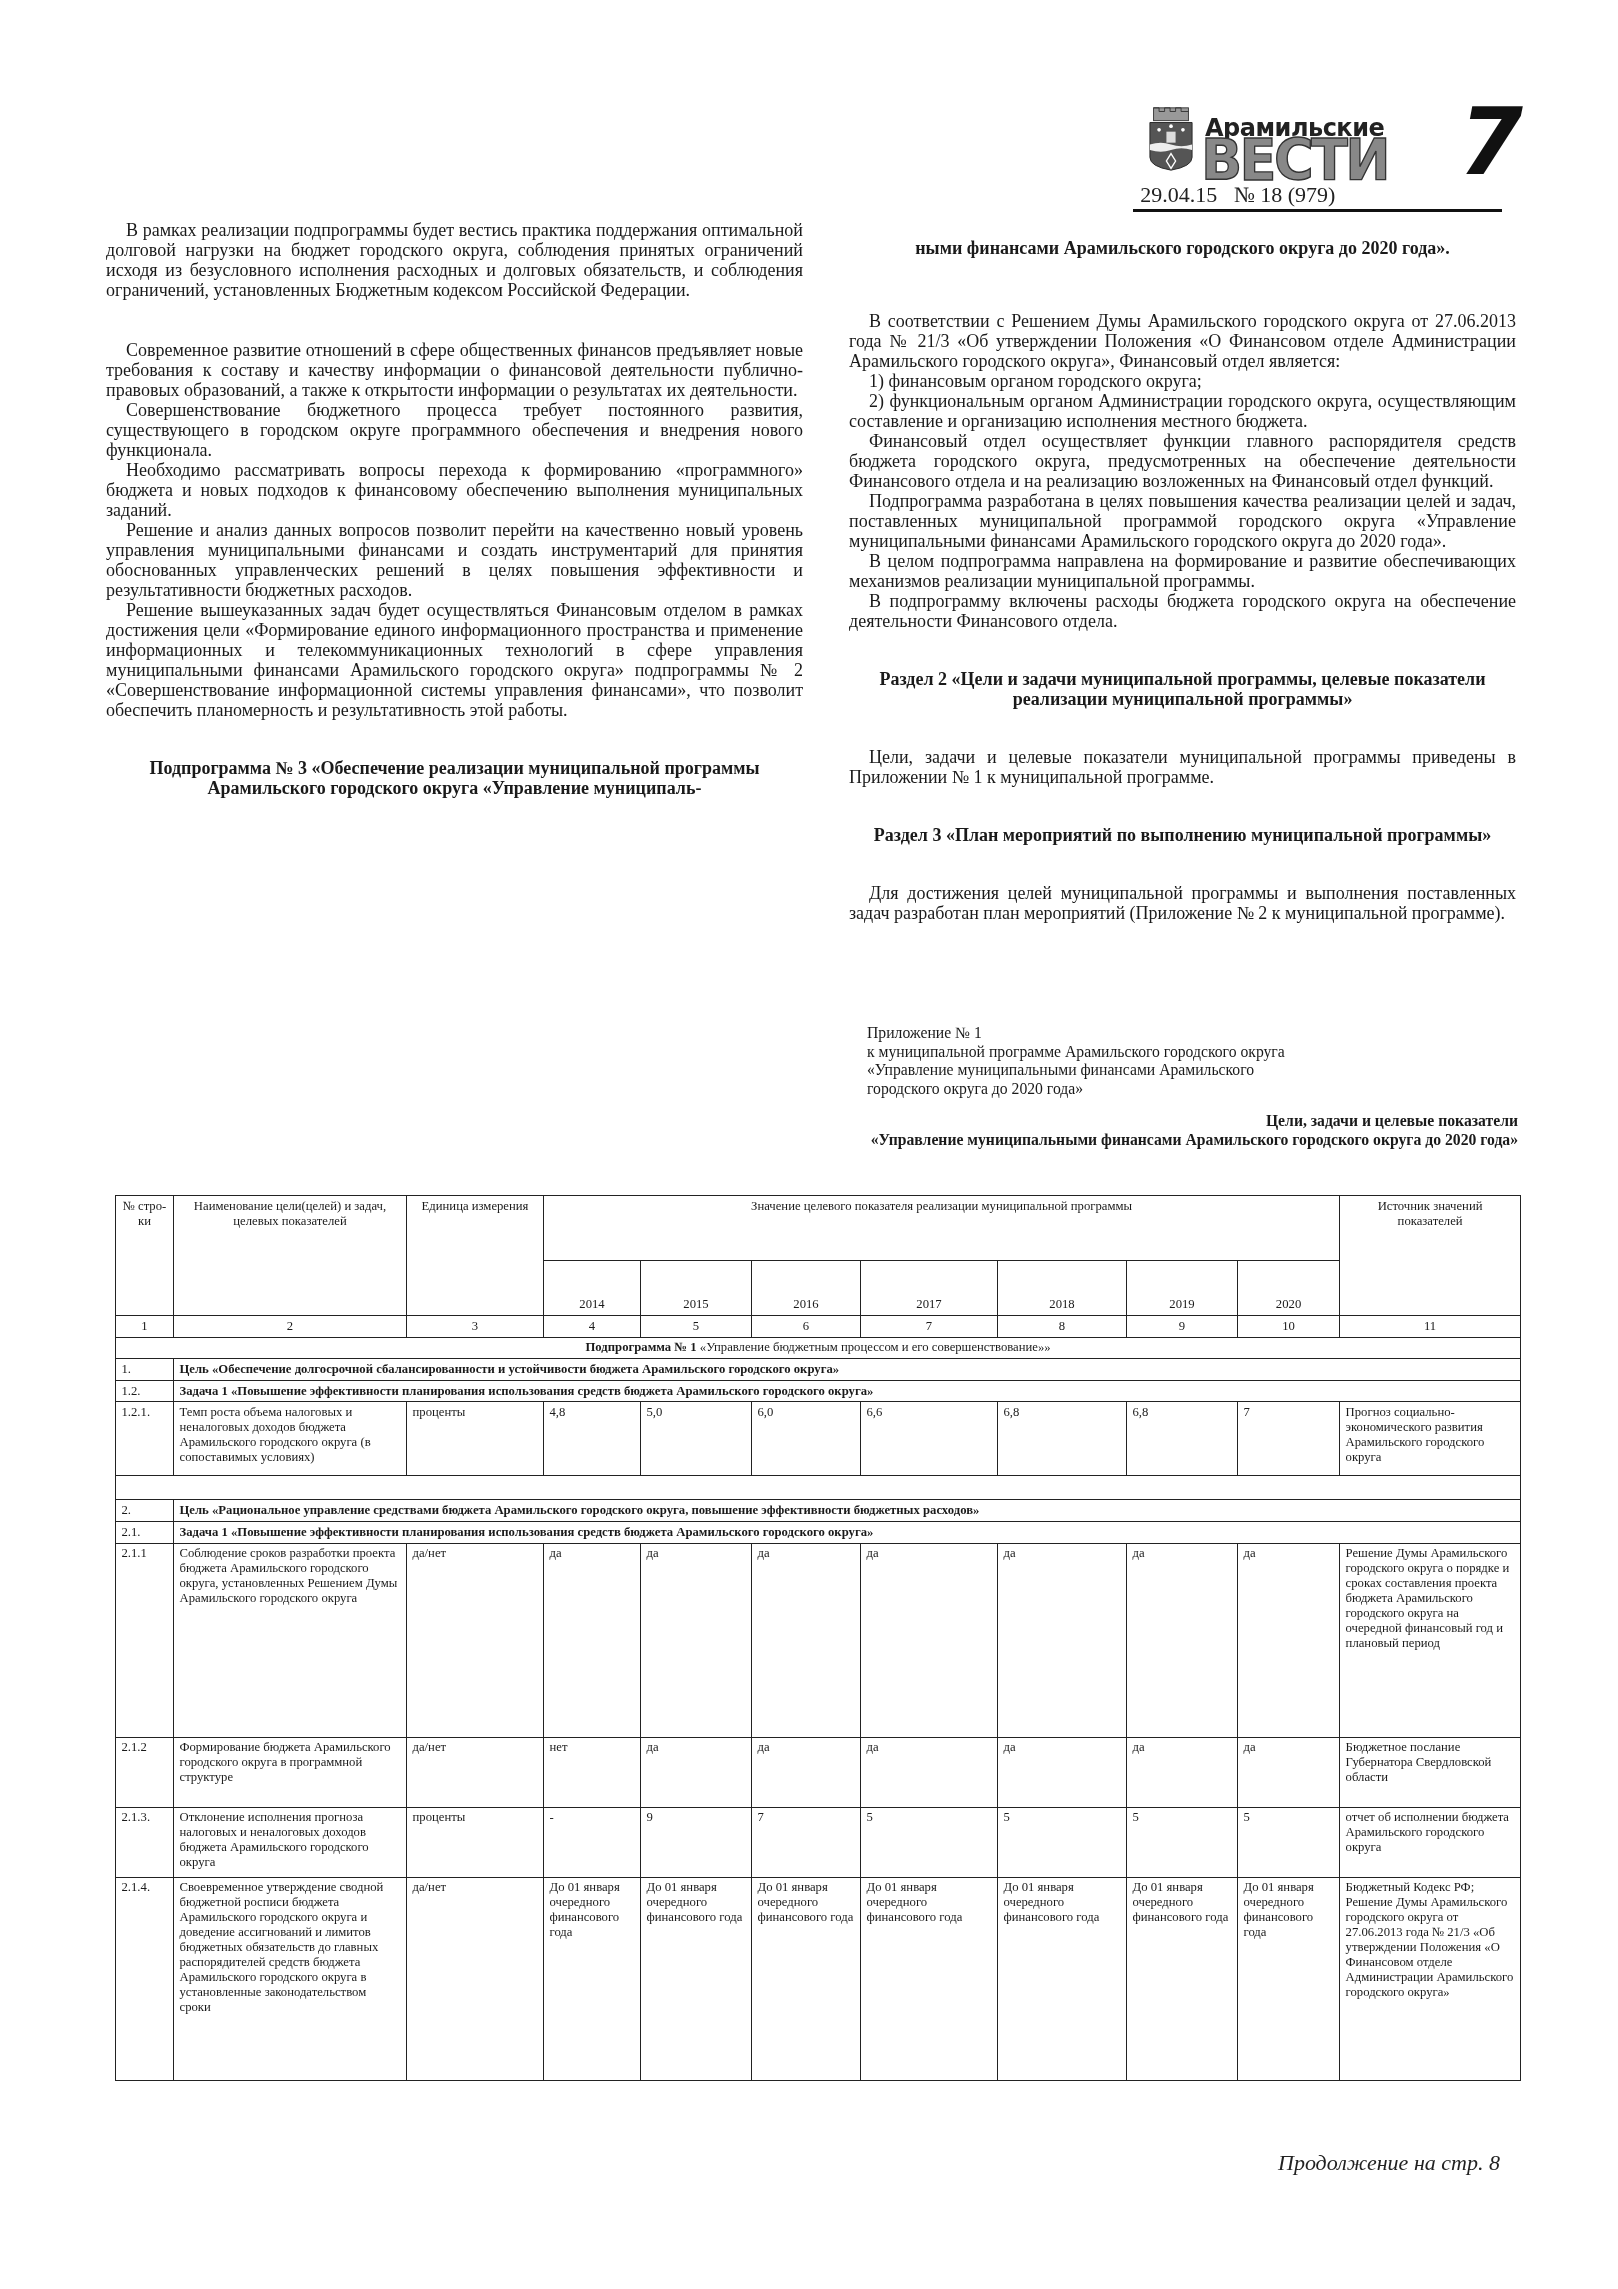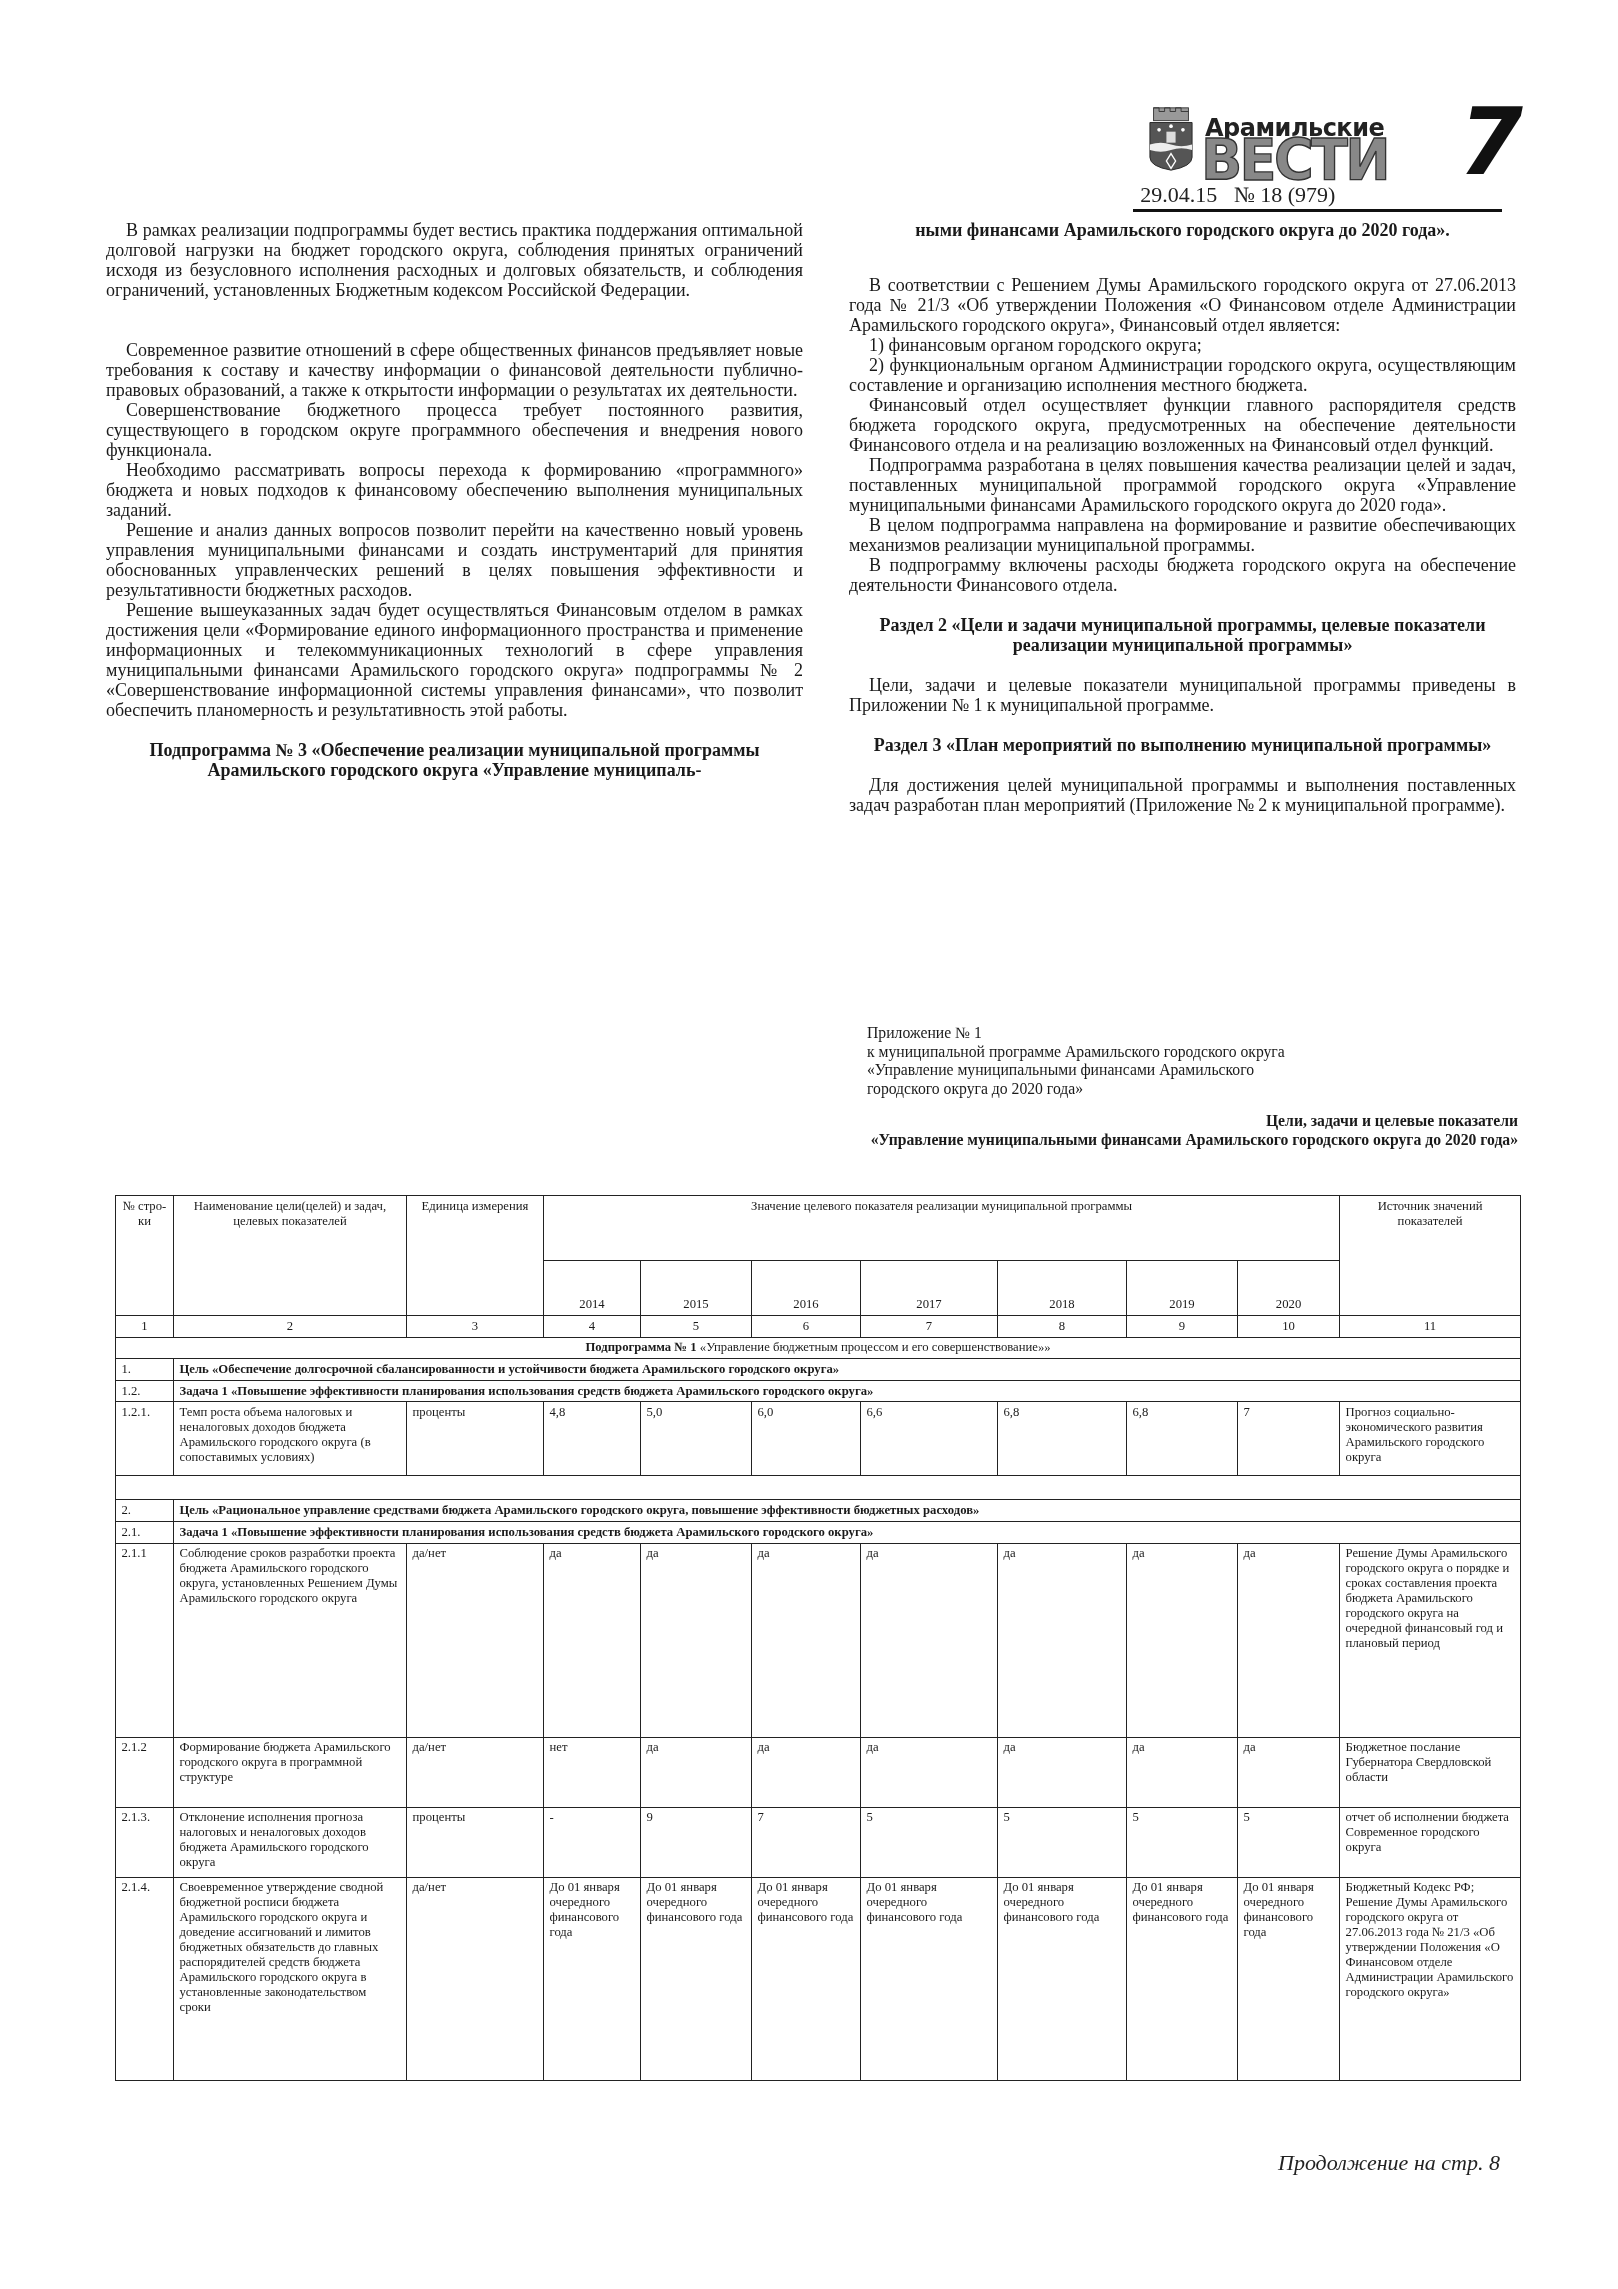--- a/index.html
+++ b/index.html
@@ -13,21 +13,21 @@
   .logo-big { position: absolute; left: 70px; top: 35px; font-family: "DejaVu Sans", sans-serif; font-size: 57px; font-weight: bold; color: #888; letter-spacing: -2.8px; line-height: 57px; transform: scaleX(0.95); transform-origin: left; -webkit-text-stroke: 1.4px #333; }
   .issue-line { position: absolute; left: 9.2px; top: 85px; font-size: 22px; color: #222; white-space: nowrap; text-align: right; }
   .page-num { position: absolute; left: 328px; top: 0px; font-family: "DejaVu Sans", sans-serif; font-size: 92px; font-weight: bold; font-style: italic; color: #111; line-height: 92px; }
   .header-rule { position: absolute; left: 1133px; top: 209px; width: 369px; height: 2.8px; background: #111; }
 
   .col { position: absolute; top: 220px; font-size: 18px; line-height: 20px; text-align: justify; }
   .col-left { left: 106px; width: 697px; }
   .col-right { left: 849px; width: 667px; }
   .col p { margin: 0; text-indent: 20px; }
   .col p.noindent { text-indent: 0; }
-  .col h3 { margin: 0; font-size: 18px; font-weight: bold; text-align: center; line-height: 20px; font-stretch: condensed; }
+  .col h3 { margin: 18px; font-size: 18px; font-weight: bold; text-align: center; line-height: 20px; font-stretch: condensed; }
   .gap1 { height: 20px; }
   .gap2 { height: 35px; }
 
   .appendix-note { position: absolute; right: 106px; top: 1024px; width: 646px; text-align: left; font-size: 15.7px; line-height: 18.5px; }
   .table-title { position: absolute; left: 115px; top: 1112px; width: 1403px; text-align: right; font-size: 15.7px; line-height: 18.5px; font-weight: bold; }
 
   table.goals { position: absolute; left: 115px; top: 1195px; width: 1403px; border-collapse: collapse; font-size: 12.7px; line-height: 15px; table-layout: fixed; }
   table.goals td, table.goals th { border: 1.4px solid #222; vertical-align: top; padding: 2.8px 5.5px; font-weight: normal; text-align: left; }
   table.goals th { text-align: center; }
   table.goals .center { text-align: center; }
@@ -215,21 +215,21 @@
     <td>2.1.3.</td>
     <td>Отклонение исполнения прогноза налоговых и неналоговых доходов бюджета Арамильского городского округа</td>
     <td>проценты</td>
     <td>-</td>
     <td>9</td>
     <td>7</td>
     <td>5</td>
     <td>5</td>
     <td>5</td>
     <td>5</td>
-    <td>отчет об исполнении бюджета Современное городского округа</td>
+    <td>отчет об исполнении бюджета Арамильского городского округа</td>
   </tr>
   <tr style="height:203px">
     <td>2.1.4.</td>
     <td>Своевременное утверждение сводной бюджетной росписи бюджета Арамильского городского округа и доведение ассигнований и лимитов бюджетных обязательств до главных распорядителей средств бюджета Арамильского городского округа в установленные законодательством сроки</td>
     <td>да/нет</td>
     <td>До 01 января очередного финансового года</td>
     <td>До 01 января очередного финансового года</td>
     <td>До 01 января очередного финансового года</td>
     <td>До 01 января очередного финансового года</td>
     <td>До 01 января очередного финансового года</td>

